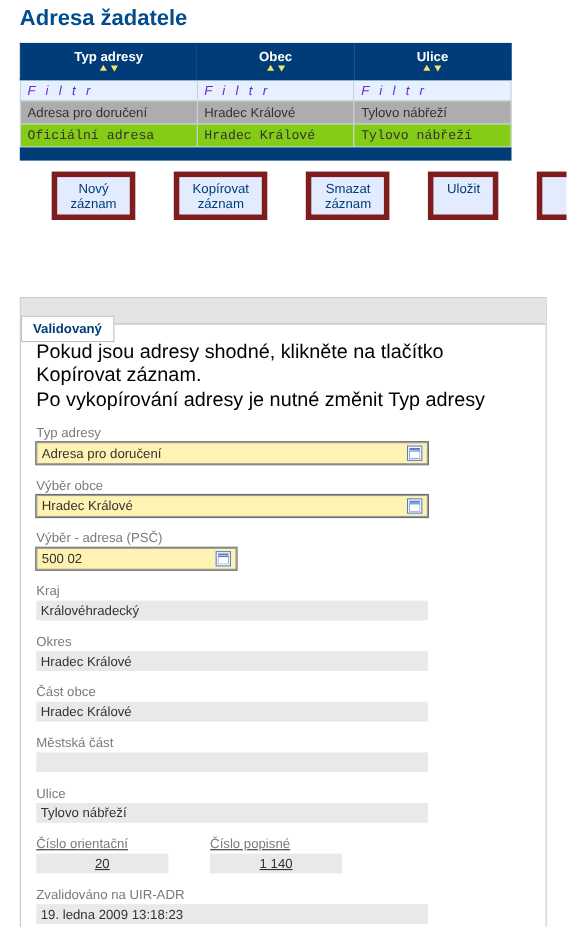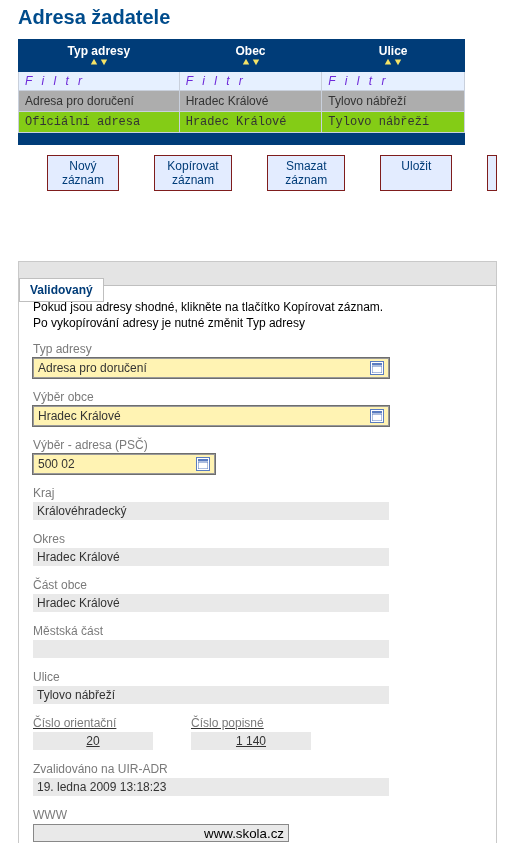--- a/index.html
+++ b/index.html
@@ -8,32 +8,32 @@
   .heading { color: #004c8c; font-size: 20px; font-weight: bold; padding: 6px 18px 10px; }
   .tbl { margin: 0 18px; width: 447px; border-collapse: collapse; }
   .tbl th { background: #003c78; color: #fff; font-weight: bold; font-size: 12px; padding: 4px 6px; text-align: center; border: 1px solid #003c78; }
   .tbl th .sort { display:block; font-size: 10px; line-height: 8px; color: #f5e367; }
   .tbl .filter-row td { background: #e6f0ff; border: 1px solid #c9d0dc; color: #6d28d9; font-style: italic; letter-spacing: 3px; padding: 2px 6px; }
   .tbl .data-row td { padding: 3px 6px; border: 1px solid #c9d0dc; }
   .tbl .sel td { background: #adadad; }
   .tbl .alt td { background: #84cc16; font-family: Liberation Mono, monospace; }
   .tbl-footer { background:#003c78; height:12px; margin:0 18px; width:447px; }
   .btn-row { margin: 10px 18px 0; display:flex; gap:6px; }
-  .btn { background: #e3ecff; border:1px solid #7f1d1d; color:#003c78; font-size:12px; padding:3px 0; text-align:center; cursor:pointer;margin-left:29px; }
+  .btn { background: #e3ecff; border:5px solid #7f1d1d; color:#003c78; font-size:12px; padding:3px 12px; text-align:center; cursor:pointer;margin-left:29px; }
   .btn.w1 { width:110px; }
   .btn.w2 { width:120px; }
   .btn.w3 { width:110px; }
   .btn.tiny { width:14px; }
 
   .tabs-wrap { margin: 70px 18px 0; border:1px solid #c9c9c9; }
   .tab-strip { display:flex; background:#e4e4e4; }
   .tab { padding:4px 10px; border:1px solid #bfbfbf; background:#fff; font-weight:bold; color:#003c78; position:relative; top:16px; }
   .tab-filler { flex:1; border-bottom:1px solid #bfbfbf; }
   .tab-body { padding: 14px 14px 20px; }
-  .info-line { font-size:12px; color:#000; margin-bottom:2px; }
+  .info-line { font-size:18px; color:#000; margin-bottom:2px; }
   .field { margin-top:12px; }
   .field-label { color:#7a7a7a; font-size:12px; margin-bottom:2px; }
   .field-input { width: 356px; height:20px; border:1px solid #999; background:#fff3b3; padding:1px 4px; display:flex; align-items:center; justify-content:space-between; outline:1px solid #6e6e6e; }
   .field-input.narrow { width:182px; }
   .picker-icon { width:14px; height:14px; background:#fff; border:1px solid #5a7cc0; display:inline-flex; align-items:center; justify-content:center; font-size:9px; color:#5a7cc0; }
   .picker-icon svg { width:10px; height:10px; }
   .readonly { background:#e9e9e9; height:18px; width:356px; padding:1px 4px; display:flex; align-items:center; }
   .readonly.short { width:120px; display:inline-flex; justify-content:center; }
   .readonly.wide { width:256px;text-align:right; }
   .row-inline { display:flex; gap:38px;text-decoration:underline; }

